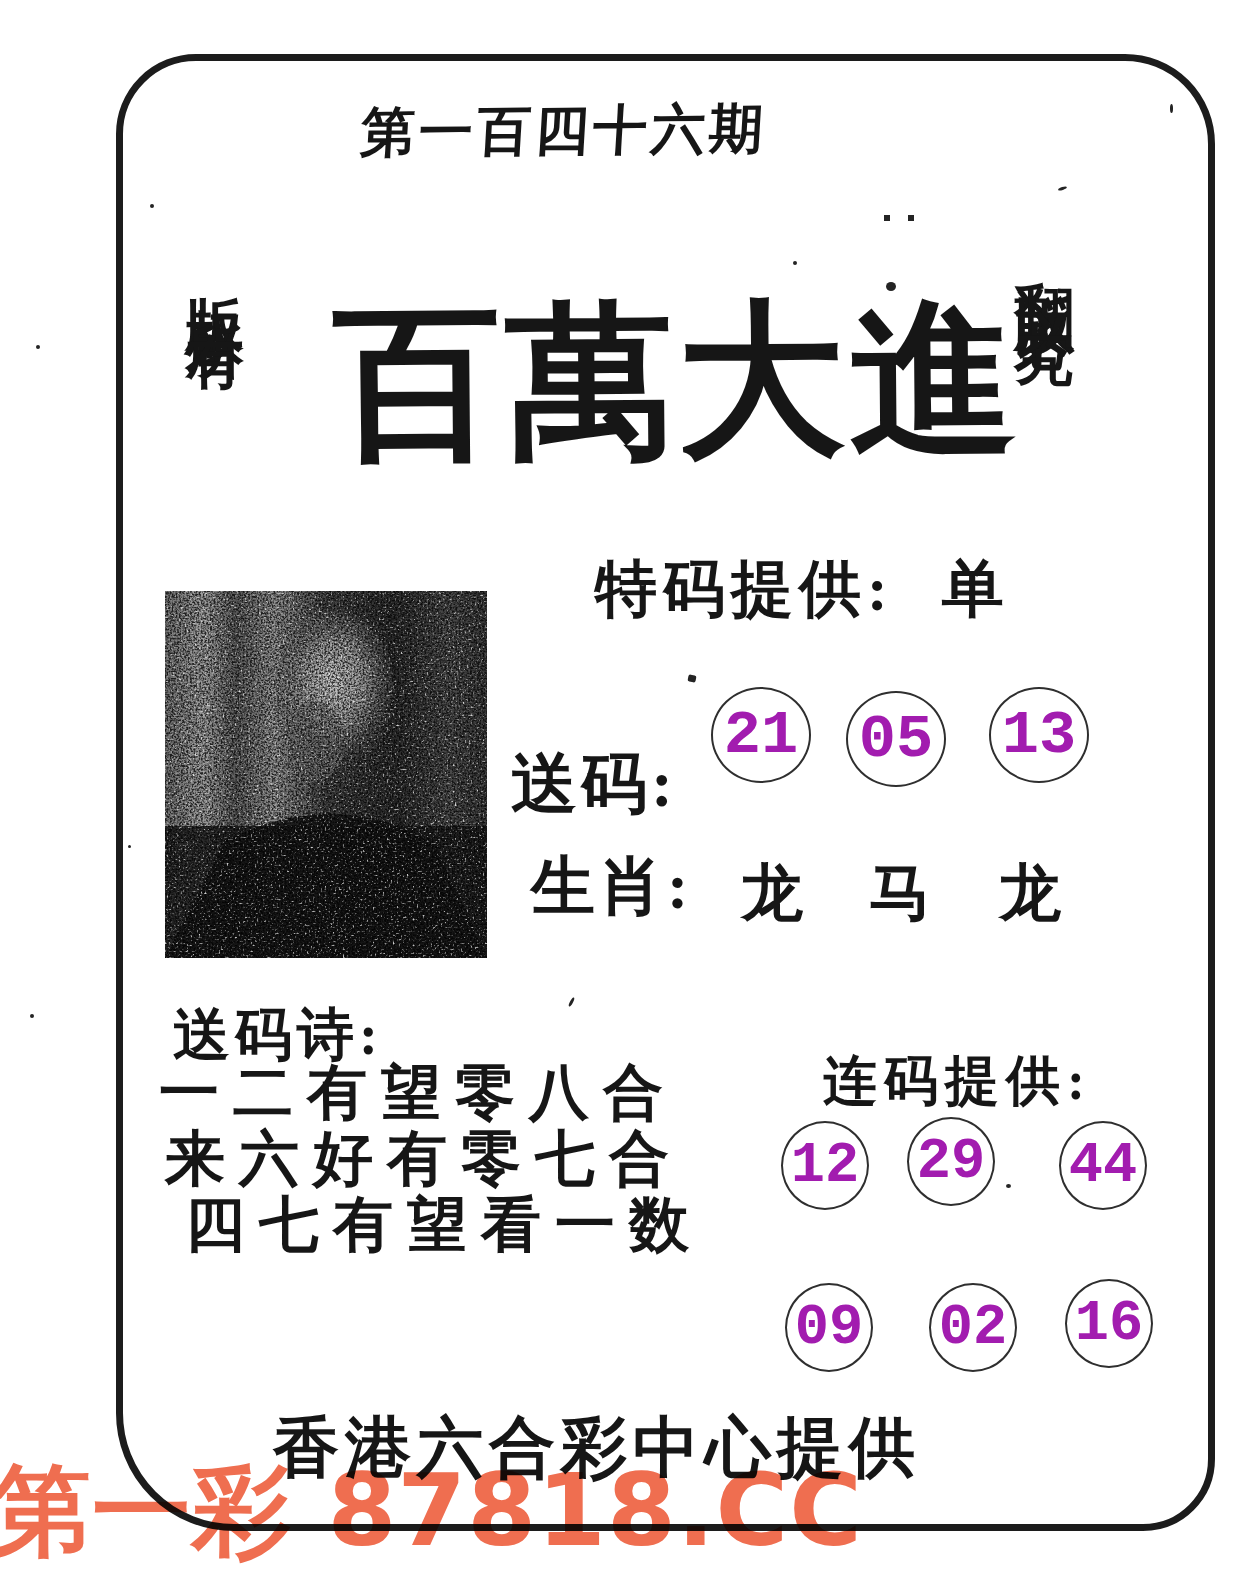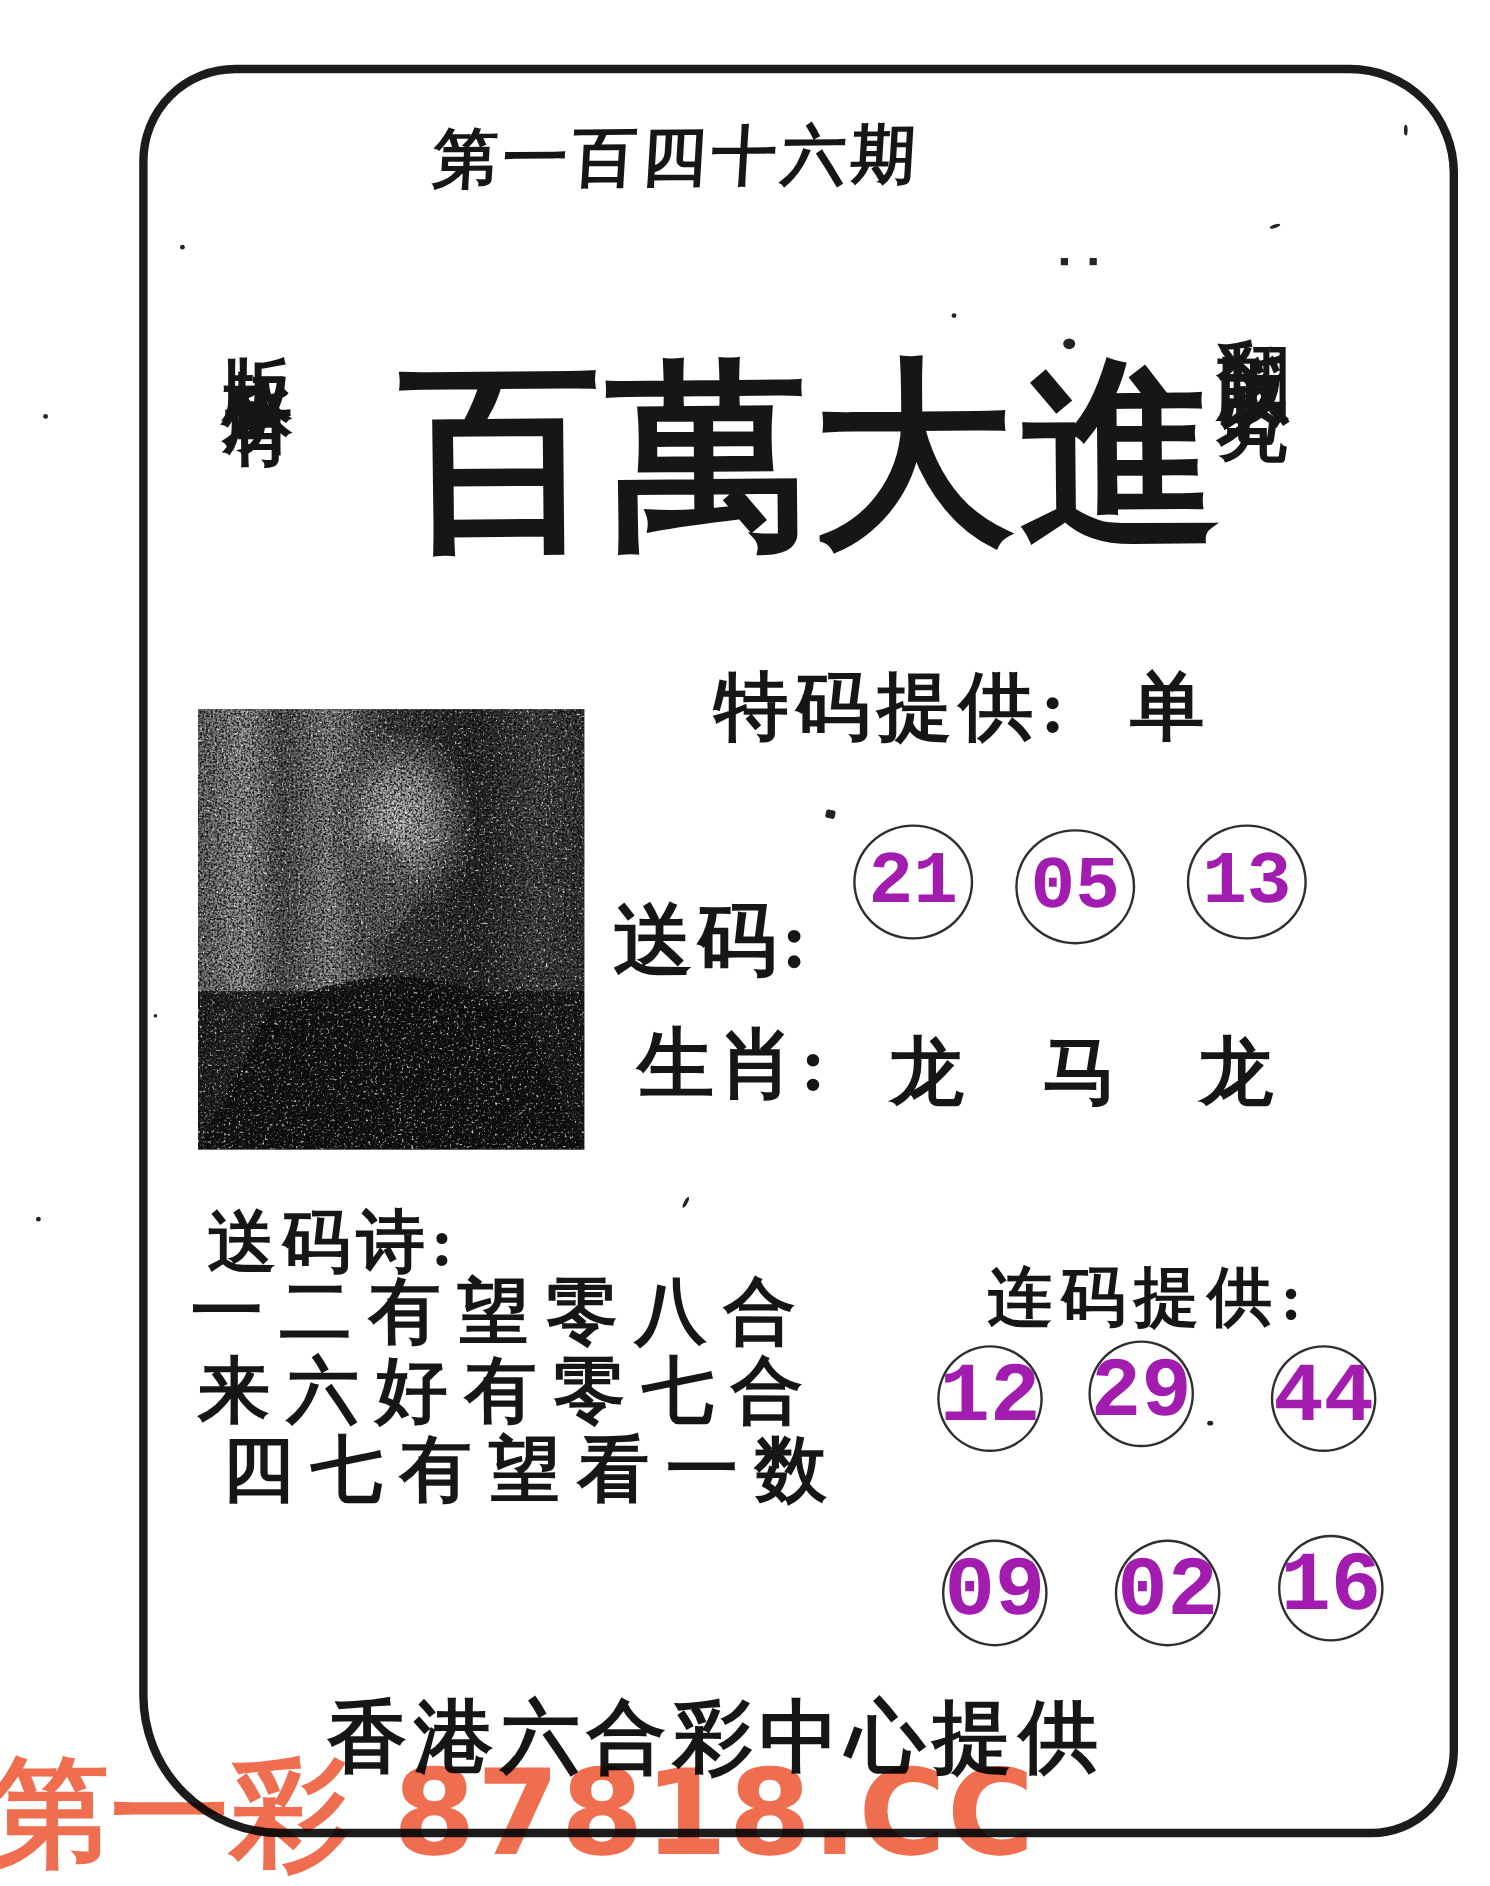--- a/index.html
+++ b/index.html
@@ -50,21 +50,21 @@
   .zodiac-label{left:408px;top:782px;font-size:64px;letter-spacing:4px;}
   .zodiac-val{top:790px;font-size:62px;font-weight:600;}
 
   .ball{
     border:2px solid #2f2f2f;border-radius:50%;
     display:flex;align-items:center;justify-content:center;
     font-family:Liberation Mono, monospace;font-weight:600;
     box-sizing:border-box;background:transparent;color:#a21caf;
   }
   .ball.big{width:100px;height:96px;font-size:62px;}
-  .ball.small{width:88px;height:89px;font-size:70px;}
+  .ball.small{width:88px;height:89px;font-size:57px;}
 
   .poem-title{left:50px;top:916px;font-size:57px;font-weight:700;letter-spacing:5px;white-space:nowrap;margin-top:20px;}
   .poem-line{font-size:60px;font-weight:600;letter-spacing:14px;white-space:nowrap;}
   .poem-line.l1{left:36px;top:992px;}
   .poem-line.l2{left:42px;top:1058px;}
   .poem-line.l3{left:62px;top:1124px;}
 
   .lianma-label{left:700px;top:984px;font-size:54px;font-weight:700;letter-spacing:7px;white-space:nowrap;}
 
   .provider-line{left:150px;top:1342px;font-size:66px;font-weight:600;letter-spacing:6px;white-space:nowrap;}

